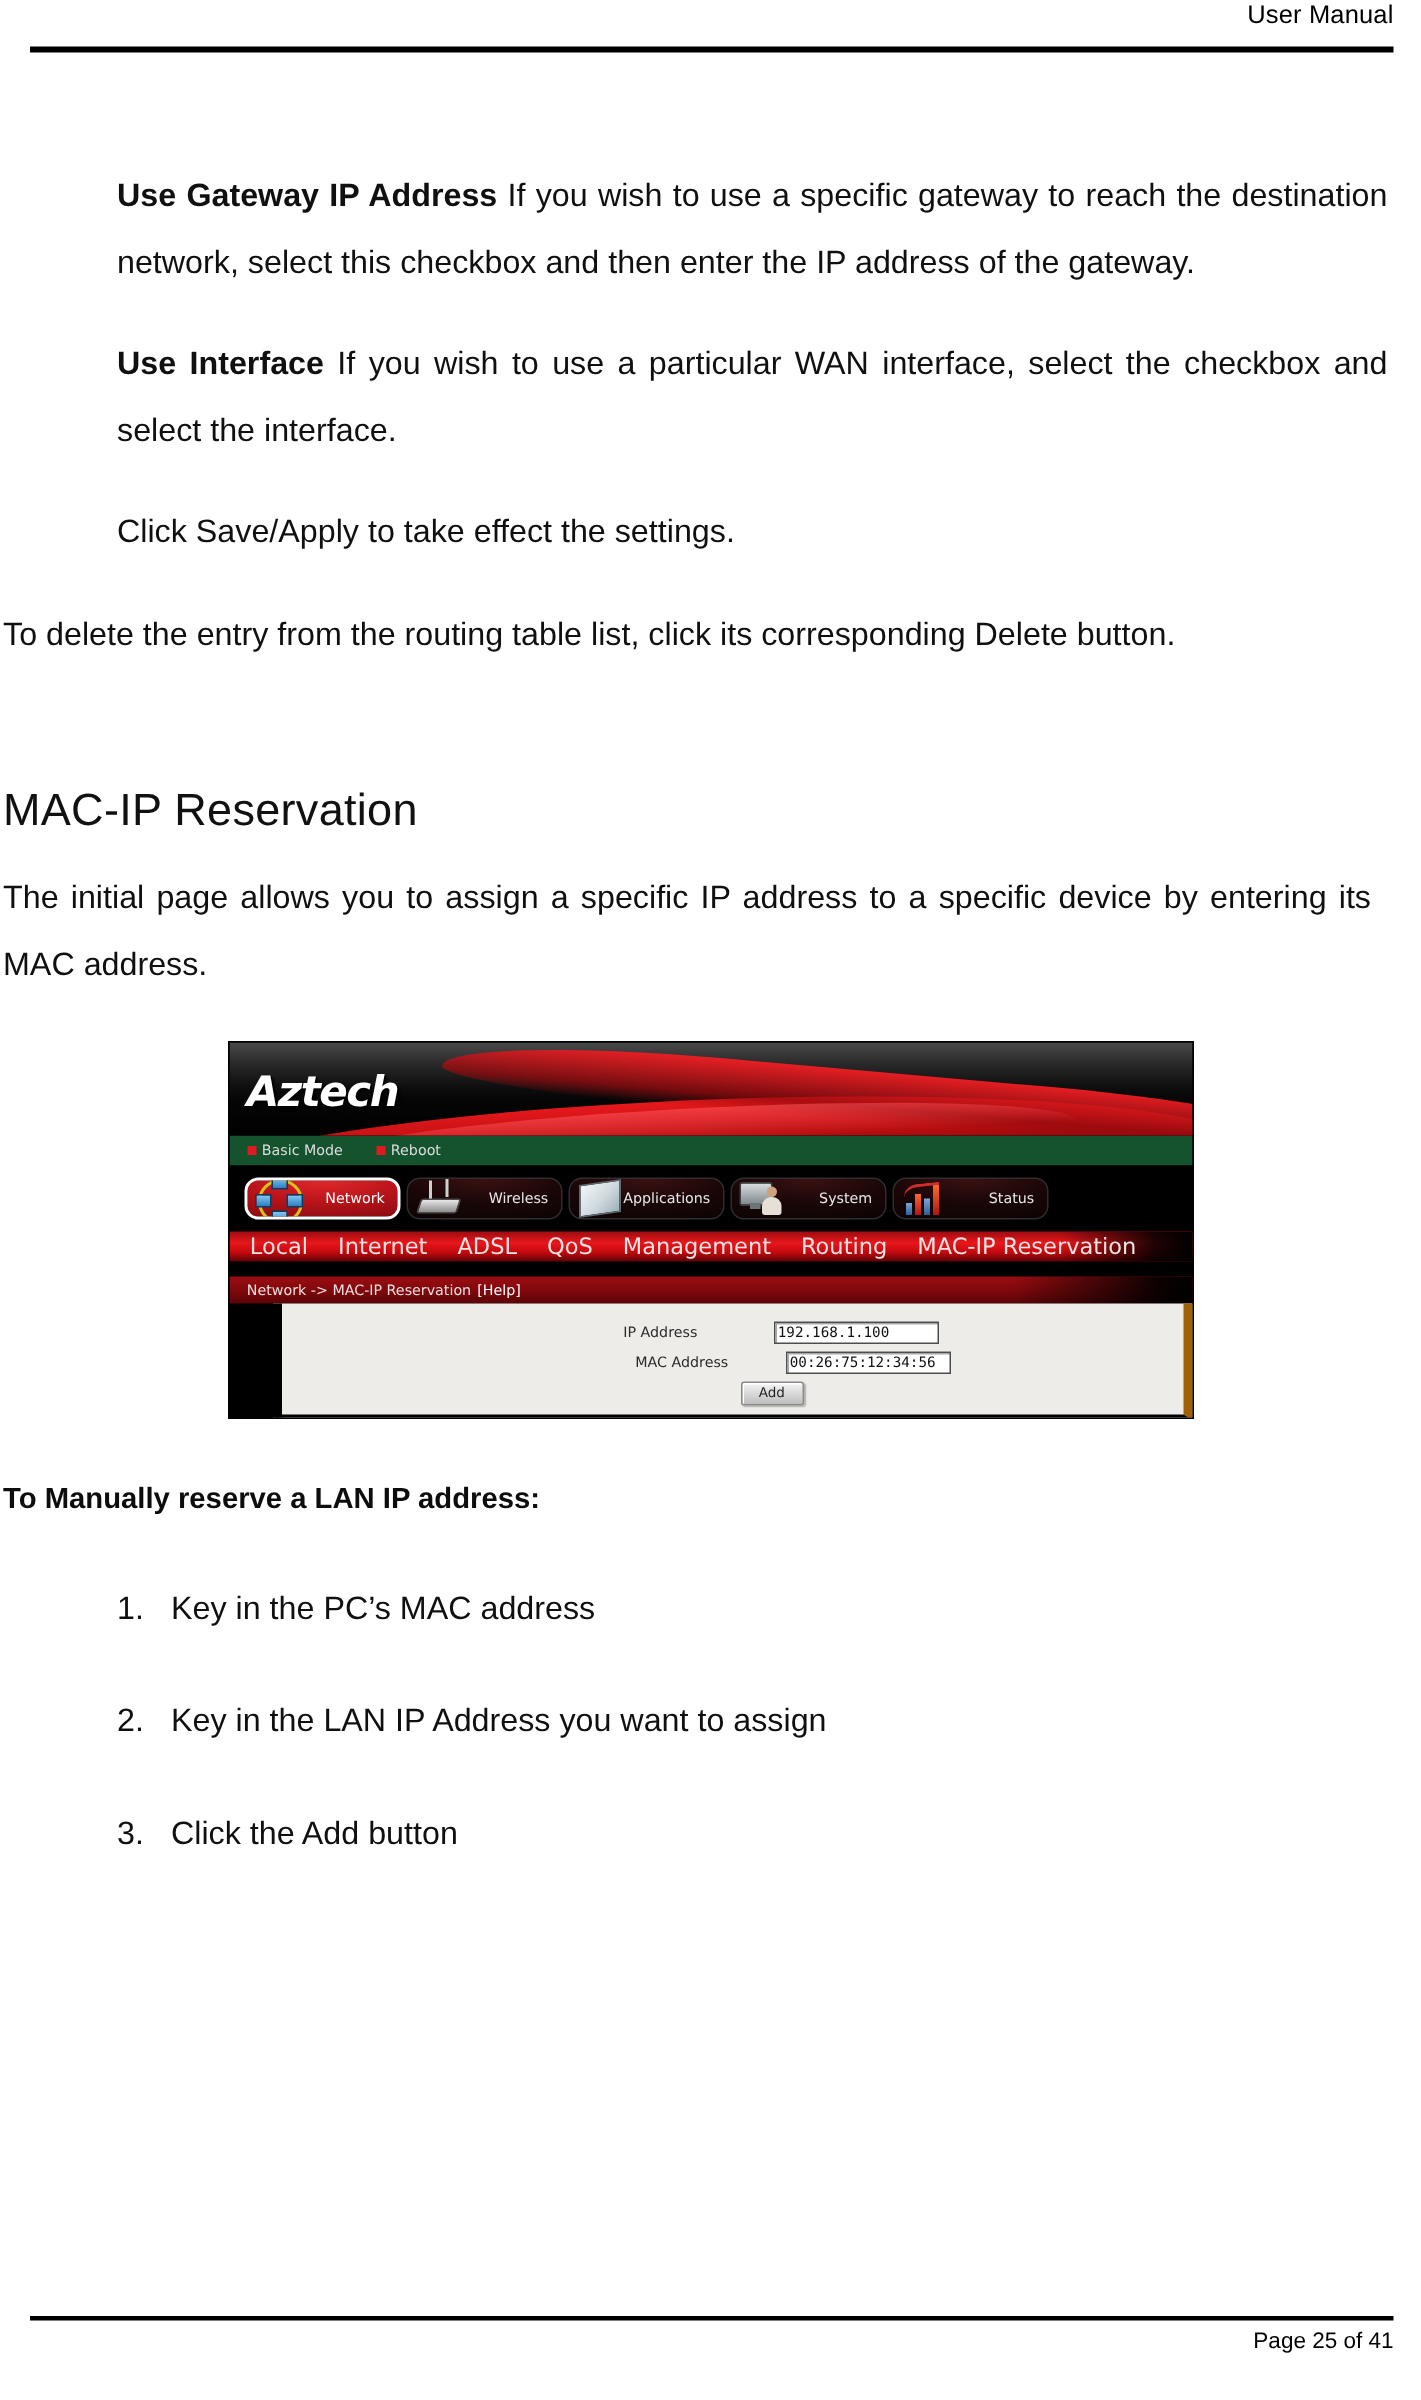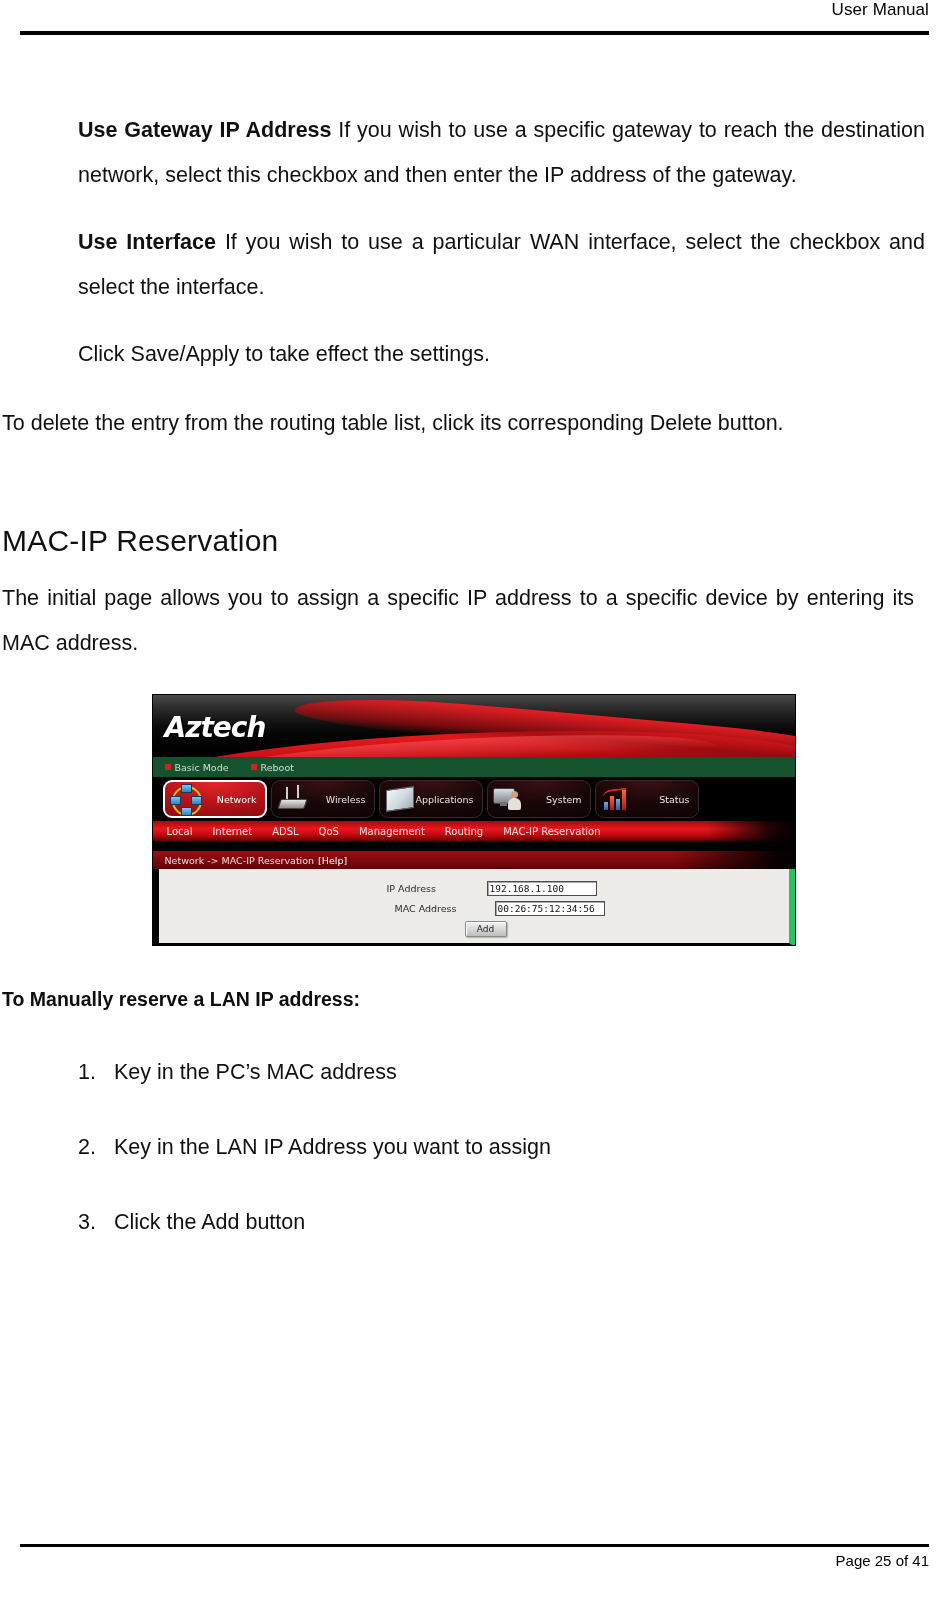--- a/index.html
+++ b/index.html
@@ -224,21 +224,21 @@
     height: 44px;
     background: #000;
     display: flex;
     align-items: center;
     padding-left: 10px;
     gap: 4px;
   }
   .tab {
     position: relative;
     width: 104px;
-    height: 38px;
+    height: 28px;
     border-radius: 9px;
     border: 1px solid #2e2e2e;
     background: radial-gradient(120% 140% at 50% 0%, #3b1112 0%, #190607 45%, #070303 100%);
     display: flex;
     align-items: center;
     padding-left: 4px;
     box-sizing: border-box;
     overflow: hidden;
   }
   .tab.active {
@@ -370,21 +370,21 @@
   .subnav::after {
     content: "";
     position: absolute;
     right: 0; top: 0; bottom: 0;
     width: 88px;
     background: linear-gradient(90deg, rgba(0,0,0,0) 0%, rgba(0,0,0,.85) 70%, #000 100%);
     pointer-events: none;
   }
   .subnav-item {
     color: #f3e3e3;
-    font-size: 10px;
+    font-size: 15px;
     white-space: nowrap;
     padding: 0 10px;
     position: relative;
     z-index: 2;
   }
   .subnav-item:first-child { padding-left: 14px; }
 
   .gap-black {
     height: 10px;
     background: #000;
@@ -416,24 +416,25 @@
     color: #ffffff;
     font-size: 9.5px;
     margin-left: 4px;
     z-index: 2;
   }
 
   
   .panel {
     background: #edece8;
     border-left: 6px solid #000;
-    border-right: 6px solid #22c55e;
+    border-right: 6px solid #a16207;
     border-bottom: 4px solid #000;
     height: 74px;
     position: relative;
+    margin-left: 29px;
   }
   .form-row {
     position: absolute;
     display: flex;
     align-items: center;
   }
   .row-ip  { left: 228px; top: 12px; }
   .row-mac { left: 236px; top: 32px; }
   .f-label {
     width: 100px;

